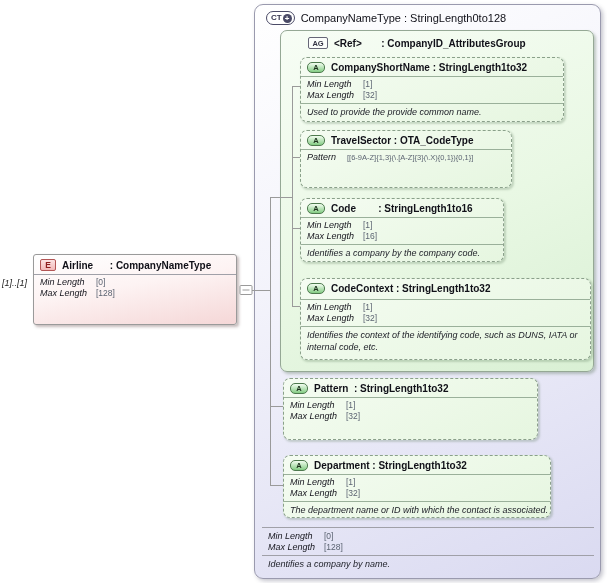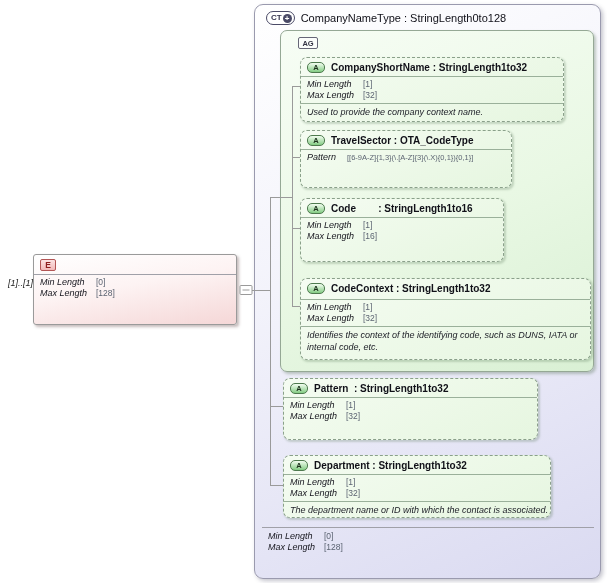--- a/index.html
+++ b/index.html
@@ -78,60 +78,61 @@
   .facet-name.narrow { width:40px; }
   .facet-val { font-size:8.5px; color:#5c6472; white-space:pre; }
   .facet-val.pattern { font-size:7.5px; }
   .annot { border-top:1px solid #9ab09a; padding:3px 6px 2px 6px;
            font-style:italic; font-size:9px; line-height:11.5px; color:#20222a; }
   .el-box .annot, .ct-facets .annot { border-top:1px solid #a0a0a8; }
 
   .ct-facets { left:262px; top:527px; width:332px; }
   .ct-facets .facets { padding-top:3px; }
 
-  .cardinality { left:8px; top:278px; font-style:italic; font-size:9px; color:#222; }
+  .cardinality { left:2px; top:278px; font-style:italic; font-size:9px; color:#222; }
 
   svg.wires { left:0; top:0; pointer-events:none; }
 </style>
 </head>
 <body>
 
 <div id="canvas">
 
   <div class="abs ct-box"></div>
 
   <div class="abs hdr" style="left:260px; top:7px;">
     <span class="icon-ct">
       <span class="ct-txt">CT</span>
       <span class="plus-circle">+</span>
     </span>
     <span class="title-lg">CompanyNameType : StringLength0to128</span>
   </div>
 
   <div class="abs ag-box"></div>
-  <div class="abs hdr" style="left:292px; top:33px;">
+  <div class="abs hdr" style="left:302px; top:33px;">
     <span class="icon-ag">AG</span>
+    <span class="title">&lt;Ref&gt;       : CompanyID_AttributesGroup</span>
   </div>
 
   <div class="abs attr-box" style="left:300px; top:57px; width:264px; height:65px;">
     <div class="hdr">
       <span class="icon-a">A</span>
       <span class="title">CompanyShortName : StringLength1to32</span>
     </div>
     <div class="facets">
       <div class="facet-row">
         <span class="facet-name">Min Length</span>
         <span class="facet-val">[1]</span>
       </div>
       <div class="facet-row">
         <span class="facet-name">Max Length</span>
         <span class="facet-val">[32]</span>
       </div>
     </div>
-    <div class="annot">Used to provide the company context name.</div>
+    <div class="annot">Used to provide the provide common name.</div>
   </div>
 
   <div class="abs attr-box" style="left:300px; top:130px; width:212px; height:58px;">
     <div class="hdr">
       <span class="icon-a">A</span>
       <span class="title">TravelSector : OTA_CodeType</span>
     </div>
     <div class="facets">
       <div class="facet-row">
         <span class="facet-name narrow">Pattern</span>
@@ -148,20 +149,21 @@
     <div class="facets">
       <div class="facet-row">
         <span class="facet-name">Min Length</span>
         <span class="facet-val">[1]</span>
       </div>
       <div class="facet-row">
         <span class="facet-name">Max Length</span>
         <span class="facet-val">[16]</span>
       </div>
     </div>
+    <div class="annot">Identifies a company by the company code.</div>
   </div>
 
   <div class="abs attr-box" style="left:300px; top:278px; width:291px; height:82px;">
     <div class="hdr" style="padding-bottom:5px;">
       <span class="icon-a">A</span>
       <span class="title">CodeContext : StringLength1to32</span>
     </div>
     <div class="facets">
       <div class="facet-row">
         <span class="facet-name">Min Length</span>
@@ -214,27 +216,29 @@
     <div class="facets">
       <div class="facet-row">
         <span class="facet-name">Min Length</span>
         <span class="facet-val">[0]</span>
       </div>
       <div class="facet-row">
         <span class="facet-name">Max Length</span>
         <span class="facet-val">[128]</span>
       </div>
     </div>
+    <div class="annot">Identifies a company by name.</div>
   </div>
 
   <div class="abs cardinality">[1]..[1]</div>
 
   <div class="abs el-box">
     <div class="hdr">
       <span class="icon-e">E</span>
+      <span class="title">Airline      : CompanyNameType</span>
     </div>
     <div class="facets">
       <div class="facet-row">
         <span class="facet-name">Min Length</span>
         <span class="facet-val">[0]</span>
       </div>
       <div class="facet-row">
         <span class="facet-name">Max Length</span>
         <span class="facet-val">[128]</span>
       </div>

